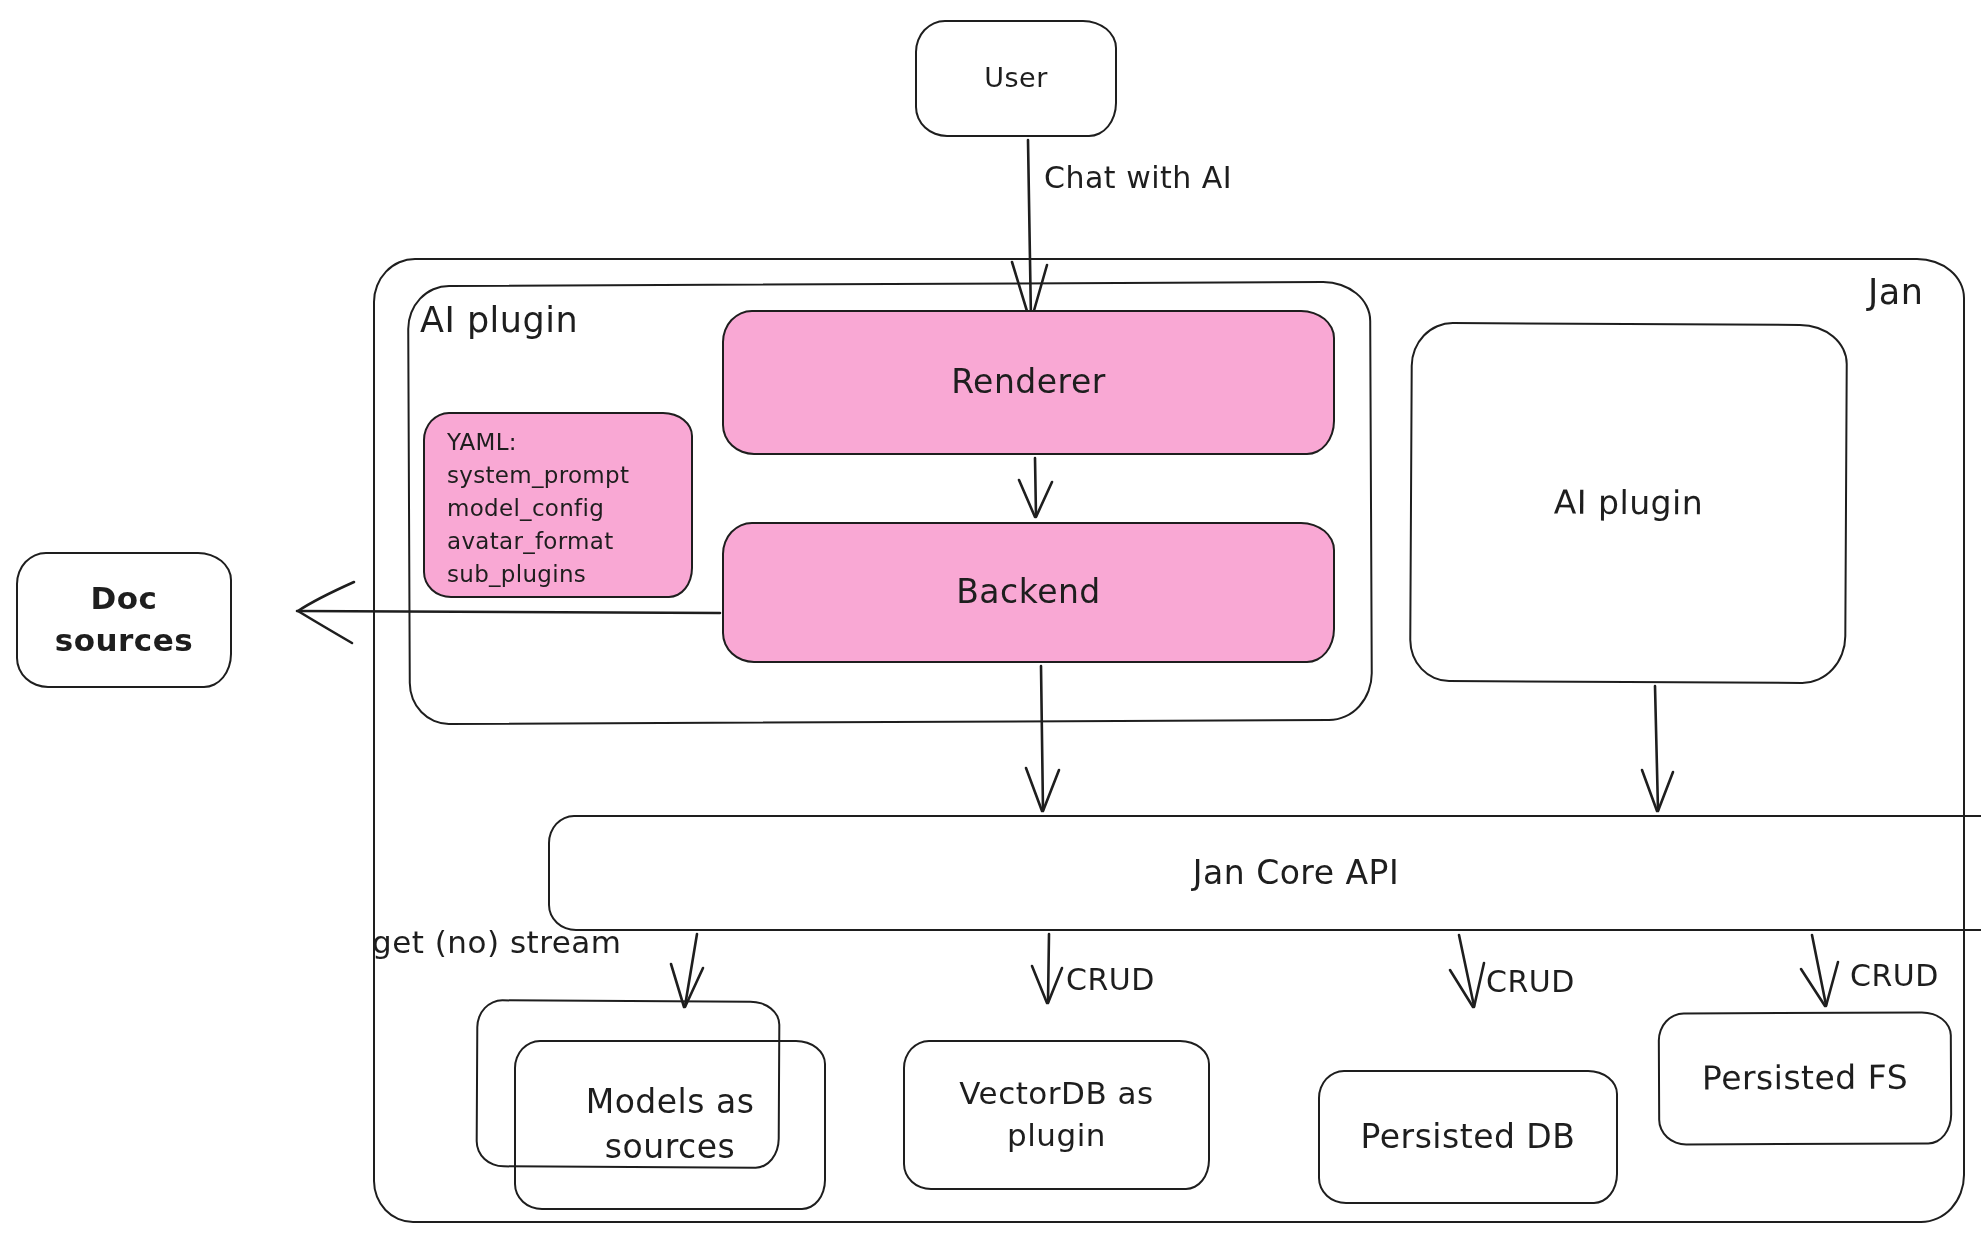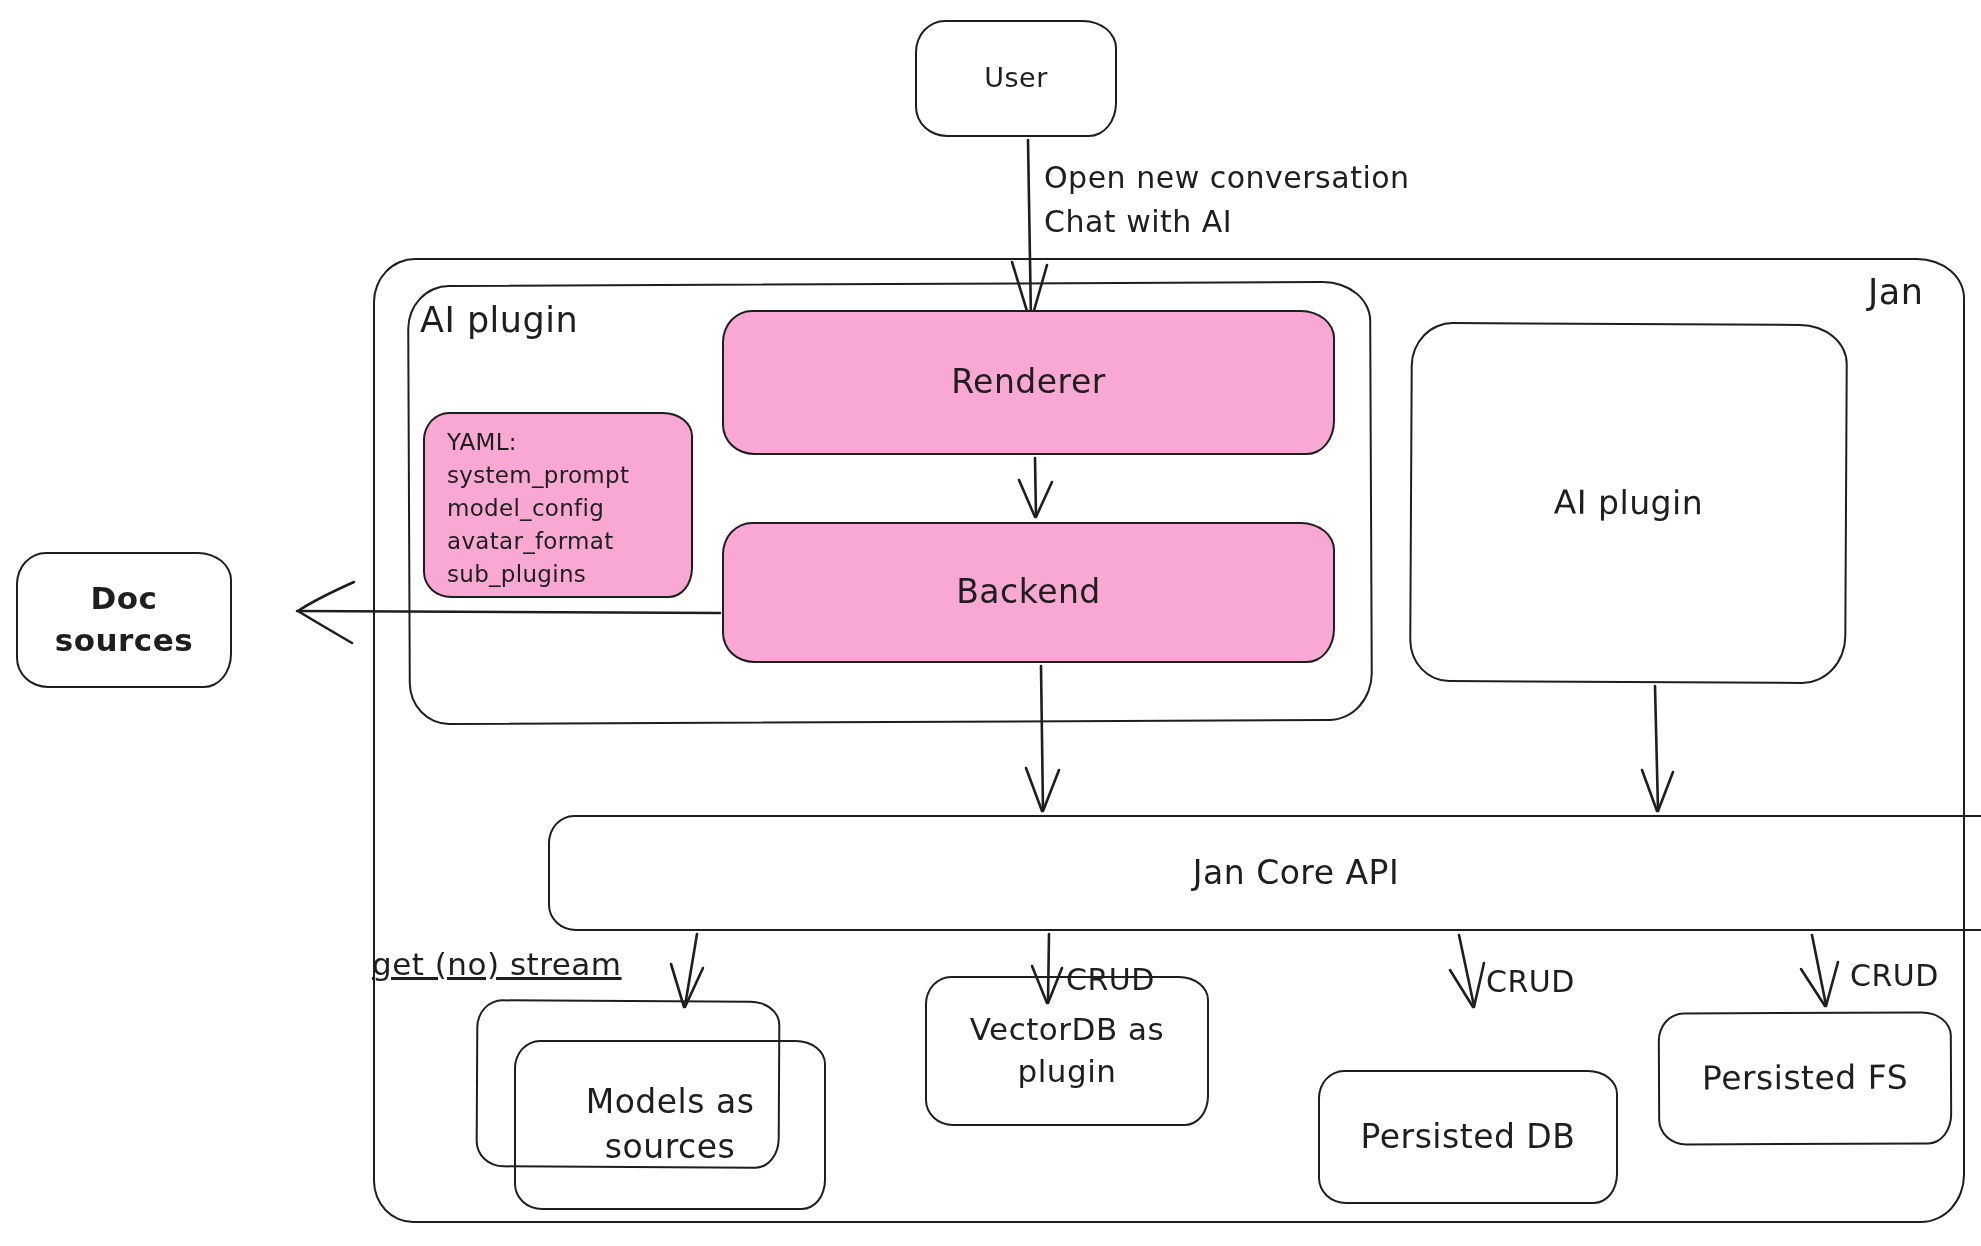--- a/index.html
+++ b/index.html
@@ -48,26 +48,26 @@
   #yaml-box{left:423px;top:412px;width:270px;height:186px;padding:12px 10px 0 22px;}
   #yaml-box .yaml-line{font-size:23px;line-height:33px;letter-spacing:0.3px;}
   #backend-box{left:722px;top:522px;width:613px;height:141px;}
   #ai-plugin-right-box{left:1410px;top:323px;width:437px;height:360px;}
   #doc-sources-box{left:16px;top:552px;width:216px;height:136px;font-weight:bold;}
   #doc-sources-box .node-label{font-size:31px;}
   #jan-core-api-box{left:548px;top:815px;width:1496px;height:116px;}
   #models-back-box{left:476px;top:1000px;width:304px;height:168px;}
   #models-front-box{left:514px;top:1040px;width:312px;height:170px;}
   #models-front-box .node-label{width:250px;margin:0 auto;}
-  #vectordb-box{left:903px;top:976px;width:284px;height:150px;margin-left:22px;}
+  #vectordb-box{left:903px;top:1040px;width:307px;height:150px;}
   #vectordb-box .node-label{width:230px;margin:0 auto;font-size:31px;}
   #persisted-db-box{left:1318px;top:1070px;width:300px;height:134px;}
   #persisted-fs-box{left:1658px;top:1012px;width:294px;height:133px;}
   #open-conversation-label{left:1044px;top:156px;}
-  #get-no-stream-label{left:372px;top:942px;font-size:31px;text-decoration:underline;}
+  #get-no-stream-label{left:372px;top:920px;font-size:31px;}
   #crud-vectordb-label{left:1066px;top:958px;}
   #crud-persisted-db-label{left:1486px;top:960px;}
   #crud-persisted-fs-label{left:1850px;top:954px;}
   .stroke{fill:none;stroke:#1e1e1e;stroke-width:2.6;stroke-linecap:round;stroke-linejoin:round;}
 </style>
 </head>
 <body>
 
 <div id="canvas">
 
@@ -108,21 +108,20 @@
       <path class="stroke" d="M1812,935 L1826,1005"></path>
       <path class="stroke" d="M1801,969 L1825,1006 M1838,962 L1826,1006"></path>
     </g>
   </svg>
 
   <div class="box r1 center" id="user-box">
     <span class="node-label" style="font-size:27px">User</span>
   </div>
 
   <div class="edge-label" id="open-conversation-label">
-    <div>Open new conversation</div>
     <div>Chat with AI</div>
   </div>
 
   <div class="box r2" id="jan-box"></div>
   <span class="corner-label" id="jan-label">Jan</span>
 
   <div class="box r2 tilt1" id="group-left"></div>
   <span class="corner-label" id="ai-plugin-left-label">AI plugin</span>
 
   <div class="box r1 center filled" id="renderer-box">

